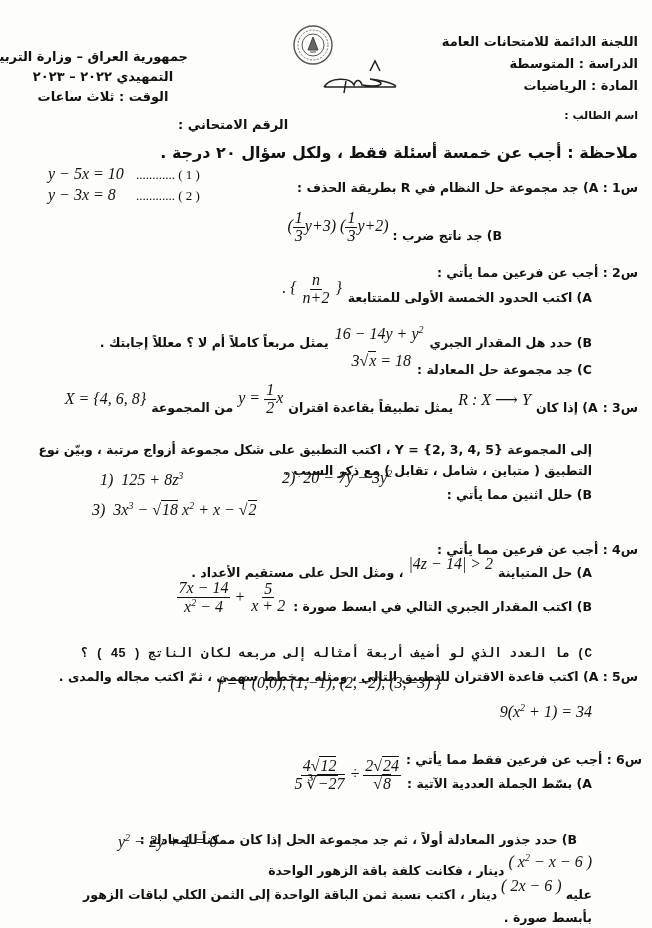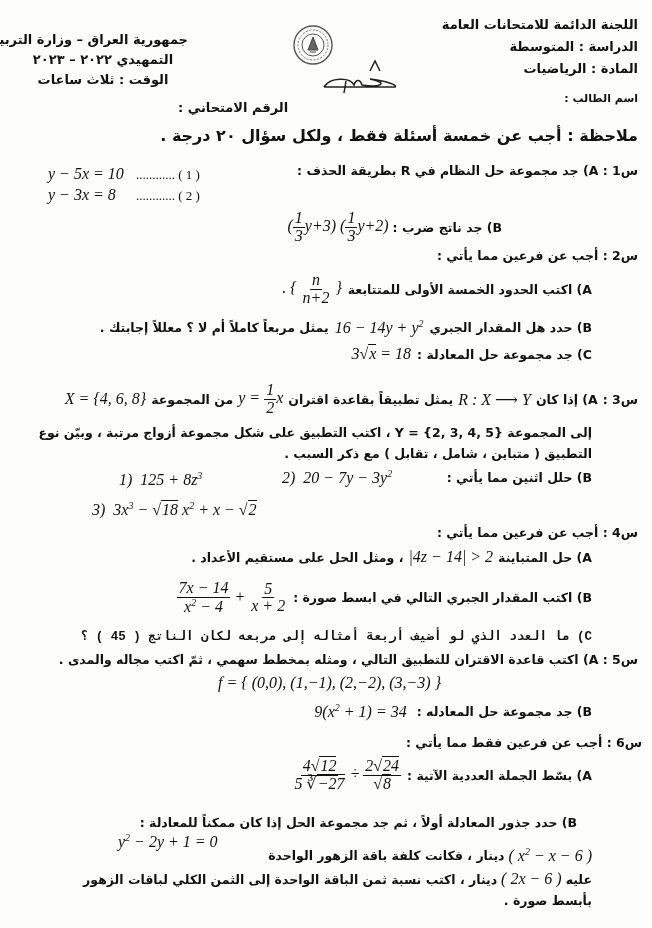--- a/index.html
+++ b/index.html
@@ -1,20 +1,20 @@
 <!DOCTYPE html>
 <html><head>
   <meta charset="utf-8">
   <style>
     html, body { margin:0; padding:0; }
     body {
       width:652px; height:928px; background:#fdfdfb; overflow:hidden;
       font-family:"DejaVu Sans", sans-serif; color:#111; position:relative;
     }
-    .ar { direction:rtl; font-weight:bold; font-size:12.5px; white-space:nowrap; }
+    .ar { direction:rtl; font-weight:bold; font-size:12.5px; white-space:nowrap;margin-top:17px; }
     .abs { position:absolute; }
     .math { font-family:"Liberation Serif", "DejaVu Serif", serif; font-style:italic; font-weight:normal; font-size:16px; direction:ltr; white-space:nowrap; }
     .num { font-family:"Liberation Serif", serif; font-weight:normal; font-size:16px; direction:ltr; }
     .frac { display:inline-flex; flex-direction:column; align-items:center; vertical-align:middle; line-height:1.05; }
     .frac .n { border-bottom:1.3px solid #111; padding:0 2px; }
     .frac .d { padding:0 2px; }
     .sup { font-size:10px; vertical-align:super; }
     .sqrt { border-top:1.2px solid #111; padding-left:1px; }
     .qlabel { font-weight:bold; }
   </style>
@@ -101,21 +101,21 @@
   <span class="math">y = <span class="frac">
         <span class="n num">1</span>
         <span class="d num">2</span>
       </span>x</span>
   <span class="ar">من المجموعة</span>
   <span class="math">X = {4, 6, 8}</span>
 </div>
 <div class="abs ar" style="right:60px; top:425px;">إلى المجموعة  Y = {2, 3, 4, 5}  ، اكتب التطبيق على شكل مجموعة أزواج مرتبة ، وبيّن نوع</div>
 <div class="abs ar" style="right:60px; top:446px;">التطبيق ( متباين ، شامل ، تقابل ) مع ذكر السبب .</div>
 <div class="abs ar" style="right:60px; top:470px;">B) حلل اثنين مما يأتي :</div>
-<div class="abs math" style="left:100px; top:470px;margin-left:19px;"><span class="num">1)</span>&nbsp; 125 + 8z<span class="sup">3</span></div>
+<div class="abs math" style="left:100px; top:470px;"><span class="num">1)</span>&nbsp; 125 + 8z<span class="sup">3</span></div>
 <div class="abs math" style="left:282px; top:468px;"><span class="num">2)</span>&nbsp; 20 − 7y − 3y<span class="sup">2</span></div>
 <div class="abs math" style="left:92px; top:500px;"><span class="num">3)</span>&nbsp; 3x<span class="sup">3</span> − √<span class="sqrt">18</span> x<span class="sup">2</span> + x − √<span class="sqrt">2</span></div>
 
 <div class="abs ar" style="right:14px; top:525px;">س4 : أجب عن فرعين مما يأتي :</div>
 <div class="abs" style="right:60px; top:548px; display:flex; direction:rtl; align-items:center; gap:5px;">
   <span class="ar">A) حل المتباينة</span>
   <span class="math">|4z − 14| &gt; 2</span>
   <span class="ar">، ومثل الحل على مستقيم الأعداد .</span>
 </div>
 <div class="abs" style="right:60px; top:580px; display:flex; direction:rtl; align-items:center; gap:6px;">
@@ -129,21 +129,20 @@
       </span></span>
 </div>
 <div class="abs ar" style="right:60px; top:628px;font-family:Liberation Mono, monospace;">C) ما العدد الذي لو أضيف أربعة أمثاله إلى مربعه لكان الناتج ( 45 ) ؟</div>
 
 <div class="abs ar" style="right:14px; top:652px;">
   <span class="qlabel">س5 :</span>
   <span>A) اكتب قاعدة الاقتران للتطبيق التالي ، ومثله بمخطط سهمي ، ثمّ اكتب مجاله والمدى .</span>
 </div>
 <div class="abs math" style="left:218px; top:674px;text-align:center;">f = { (0,0), (1,−1), (2,−2), (3,−3) }</div>
 <div class="abs" style="right:60px; top:702px; display:flex; direction:rtl; align-items:center; gap:10px;">
-  <span class="ar">B) جد مجموعة حل المعادله :</span>
   <span class="math">9(x<span class="sup">2</span> + 1) = 34</span>
 </div>
 
 <div class="abs ar" style="right:10px; top:735px;">س6 : أجب عن فرعين فقط مما يأتي :</div>
 <div class="abs" style="right:60px; top:758px; display:flex; direction:rtl; align-items:center; gap:6px;">
   <span class="ar">A) بسّط الجملة العددية الآتية :</span>
   <span class="math"><span class="frac">
         <span class="n">4√<span class="sqrt">12</span></span>
         <span class="d">5 ∛<span class="sqrt">−27</span></span>
       </span> ÷ <span class="frac">

